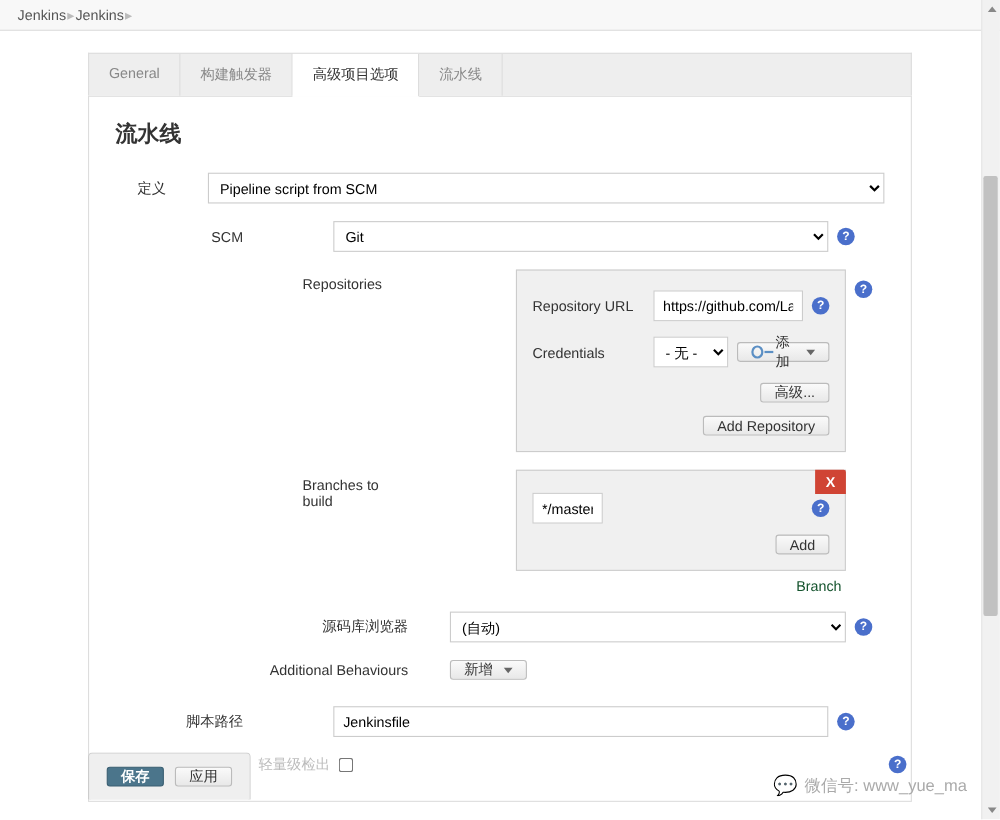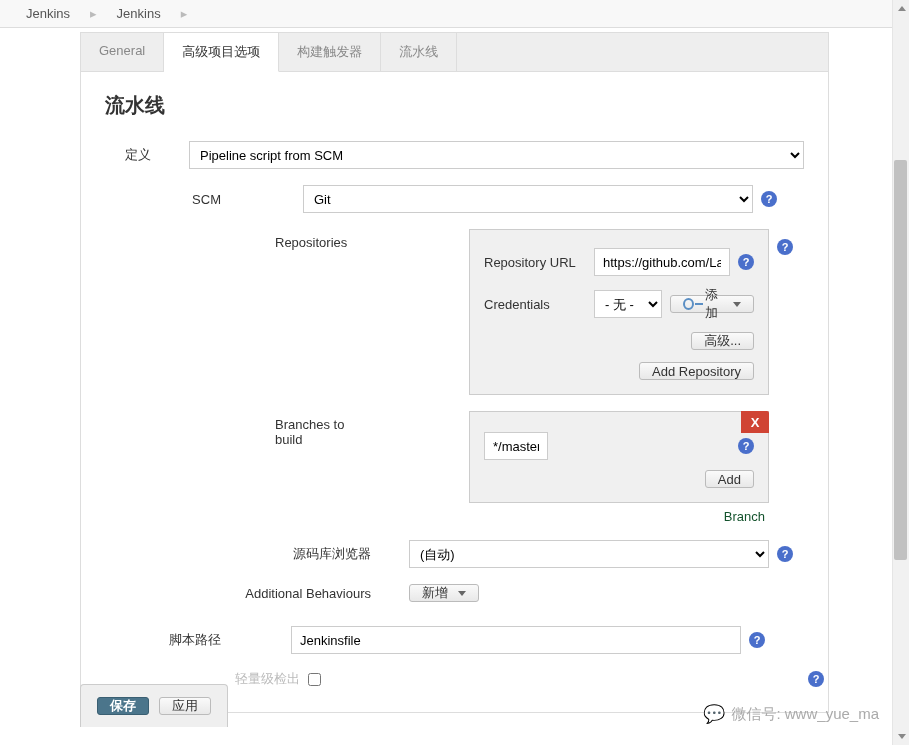--- a/index.html
+++ b/index.html
@@ -9,37 +9,37 @@
       color: #333;
       background: #fff;
       width: 909px;
       height: 745px;
       overflow: hidden;
       position: relative;
     }
     .breadcrumb {
       background: #f8f8f8;
       border-bottom: 1px solid #ddd;
-      padding: 6px 26px;
-      display: flex;
-      align-items: center;
-      gap: 20px;
+      padding: 6px 16px;
+      display: flex;
+      align-items: center;
+      gap: 1px;
       text-align: center;
     }
     .breadcrumb a { color: #555; text-decoration: none; }
     .breadcrumb .sep { color: #bbb; }
     .page-container {
       padding: 0 80px 0 80px;
     }
     .tabs {
       display: flex;
       background: #eee;
       border: 1px solid #ddd;
       border-bottom: none;
-      margin-top: 4px;
+      margin-top: 20px;
     }
     .tab {
       padding: 10px 18px;
       color: #888;
       cursor: pointer;
       border-right: 1px solid #ddd;
       font-size: 13px;
     }
     .tab.active {
       background: #fff;
@@ -265,22 +265,22 @@
   <a>Jenkins</a>
   <span class="sep">▸</span>
   <a>Jenkins</a>
   <span class="sep">▸</span>
 </div>
 
 <div class="page-container">
 
   <div class="tabs">
     <div class="tab">General</div>
+    <div class="tab">构建触发器</div>
     <div class="tab active">高级项目选项</div>
-    <div class="tab">构建触发器</div>
     <div class="tab">流水线</div>
   </div>
 
   <div class="content-panel">
 
     <div class="section-title">流水线</div>
 
     <div class="form-row depth-0">
       <div class="form-label">定义</div>
       <div class="form-control">
@@ -369,21 +369,21 @@
       <div class="form-control">
         <button class="btn">
           <span>新增</span>
           <span class="caret"></span>
         </button>
       </div>
     </div>
 
     <div class="form-row depth-1" style="margin-top:24px;">
       <div class="form-label">脚本路径</div>
-      <div class="form-control" style="max-width:450px; margin-left:32px;">
+      <div class="form-control" style="max-width:450px; margin-left:44px;">
         <input type="text" value="Jenkinsfile" style="">
         <span class="help-icon">?</span>
       </div>
     </div>
 
     <div class="lightweight-row">
       <span>轻量级检出</span>
       <input type="checkbox" style="">
       <span style="flex:1;"></span>
       <span class="inline-help" style="margin-right:-20px;">?</span>

